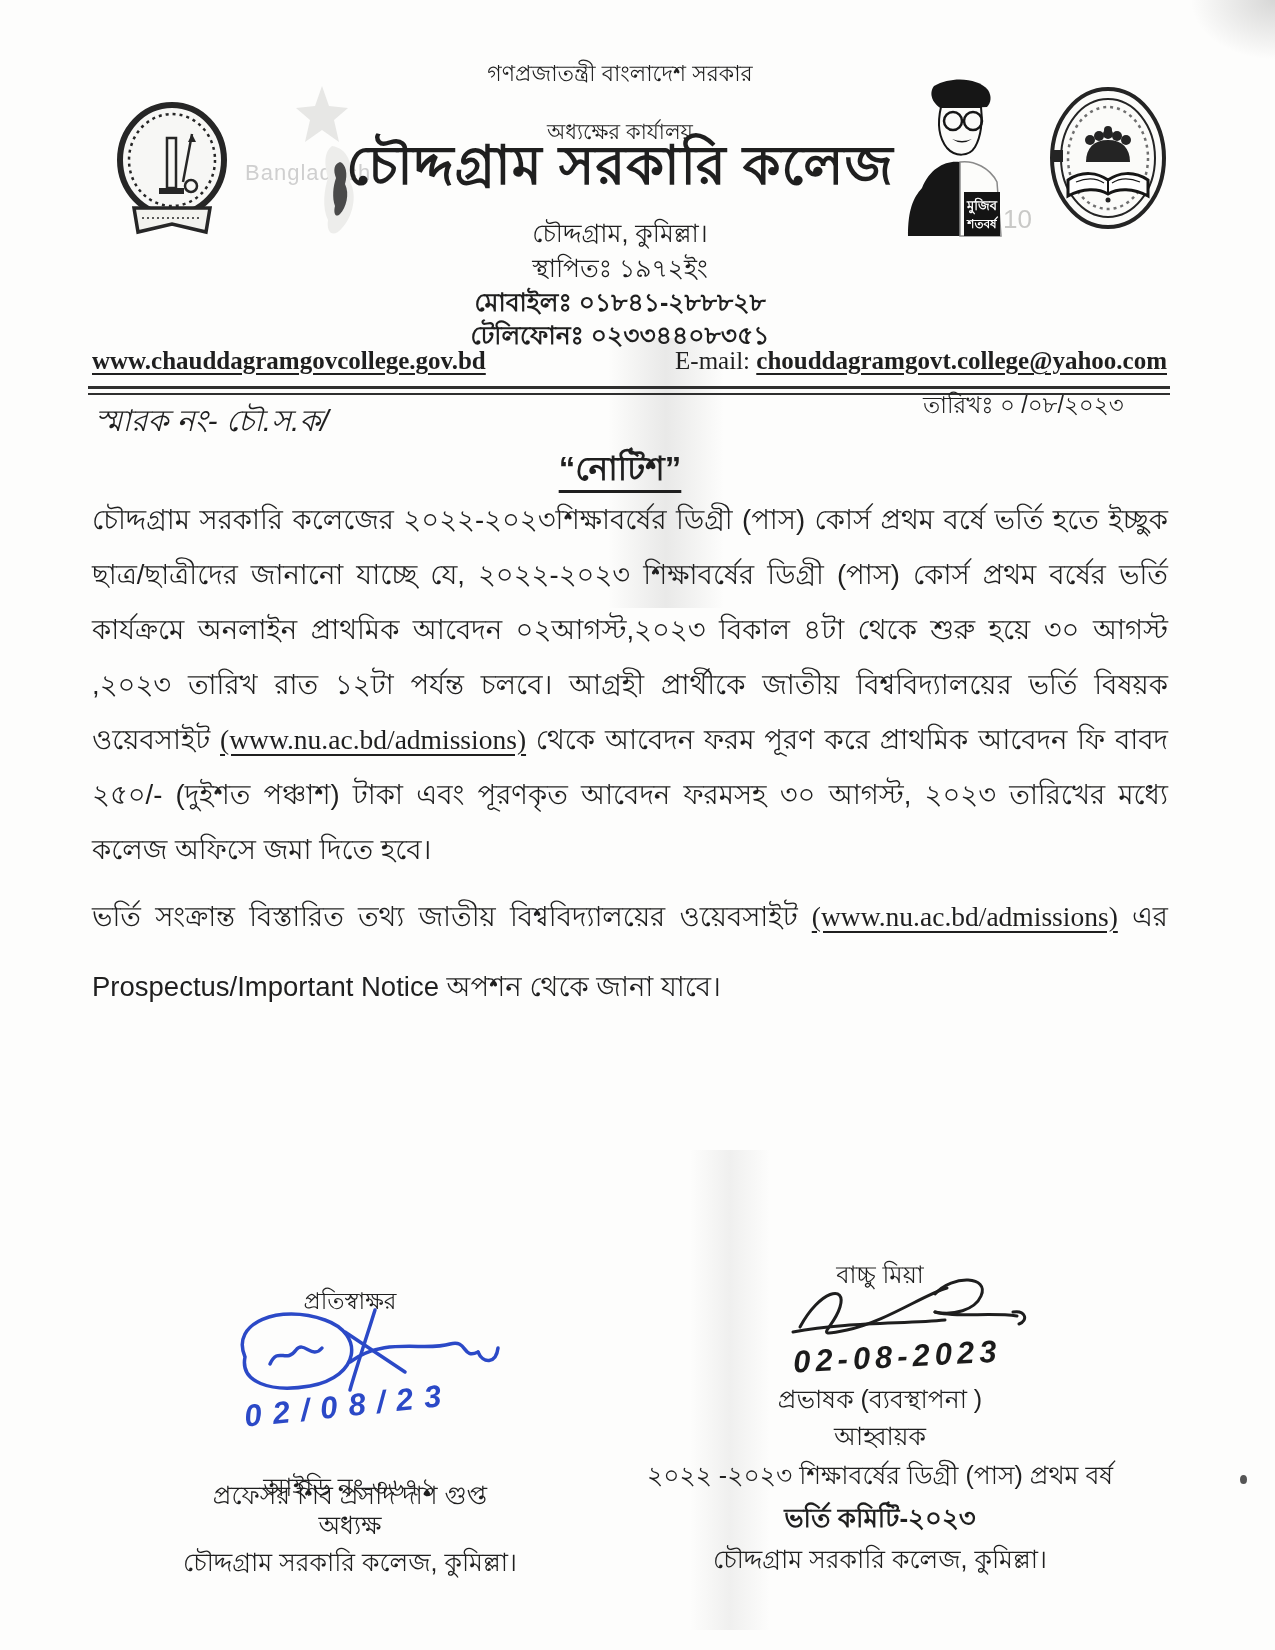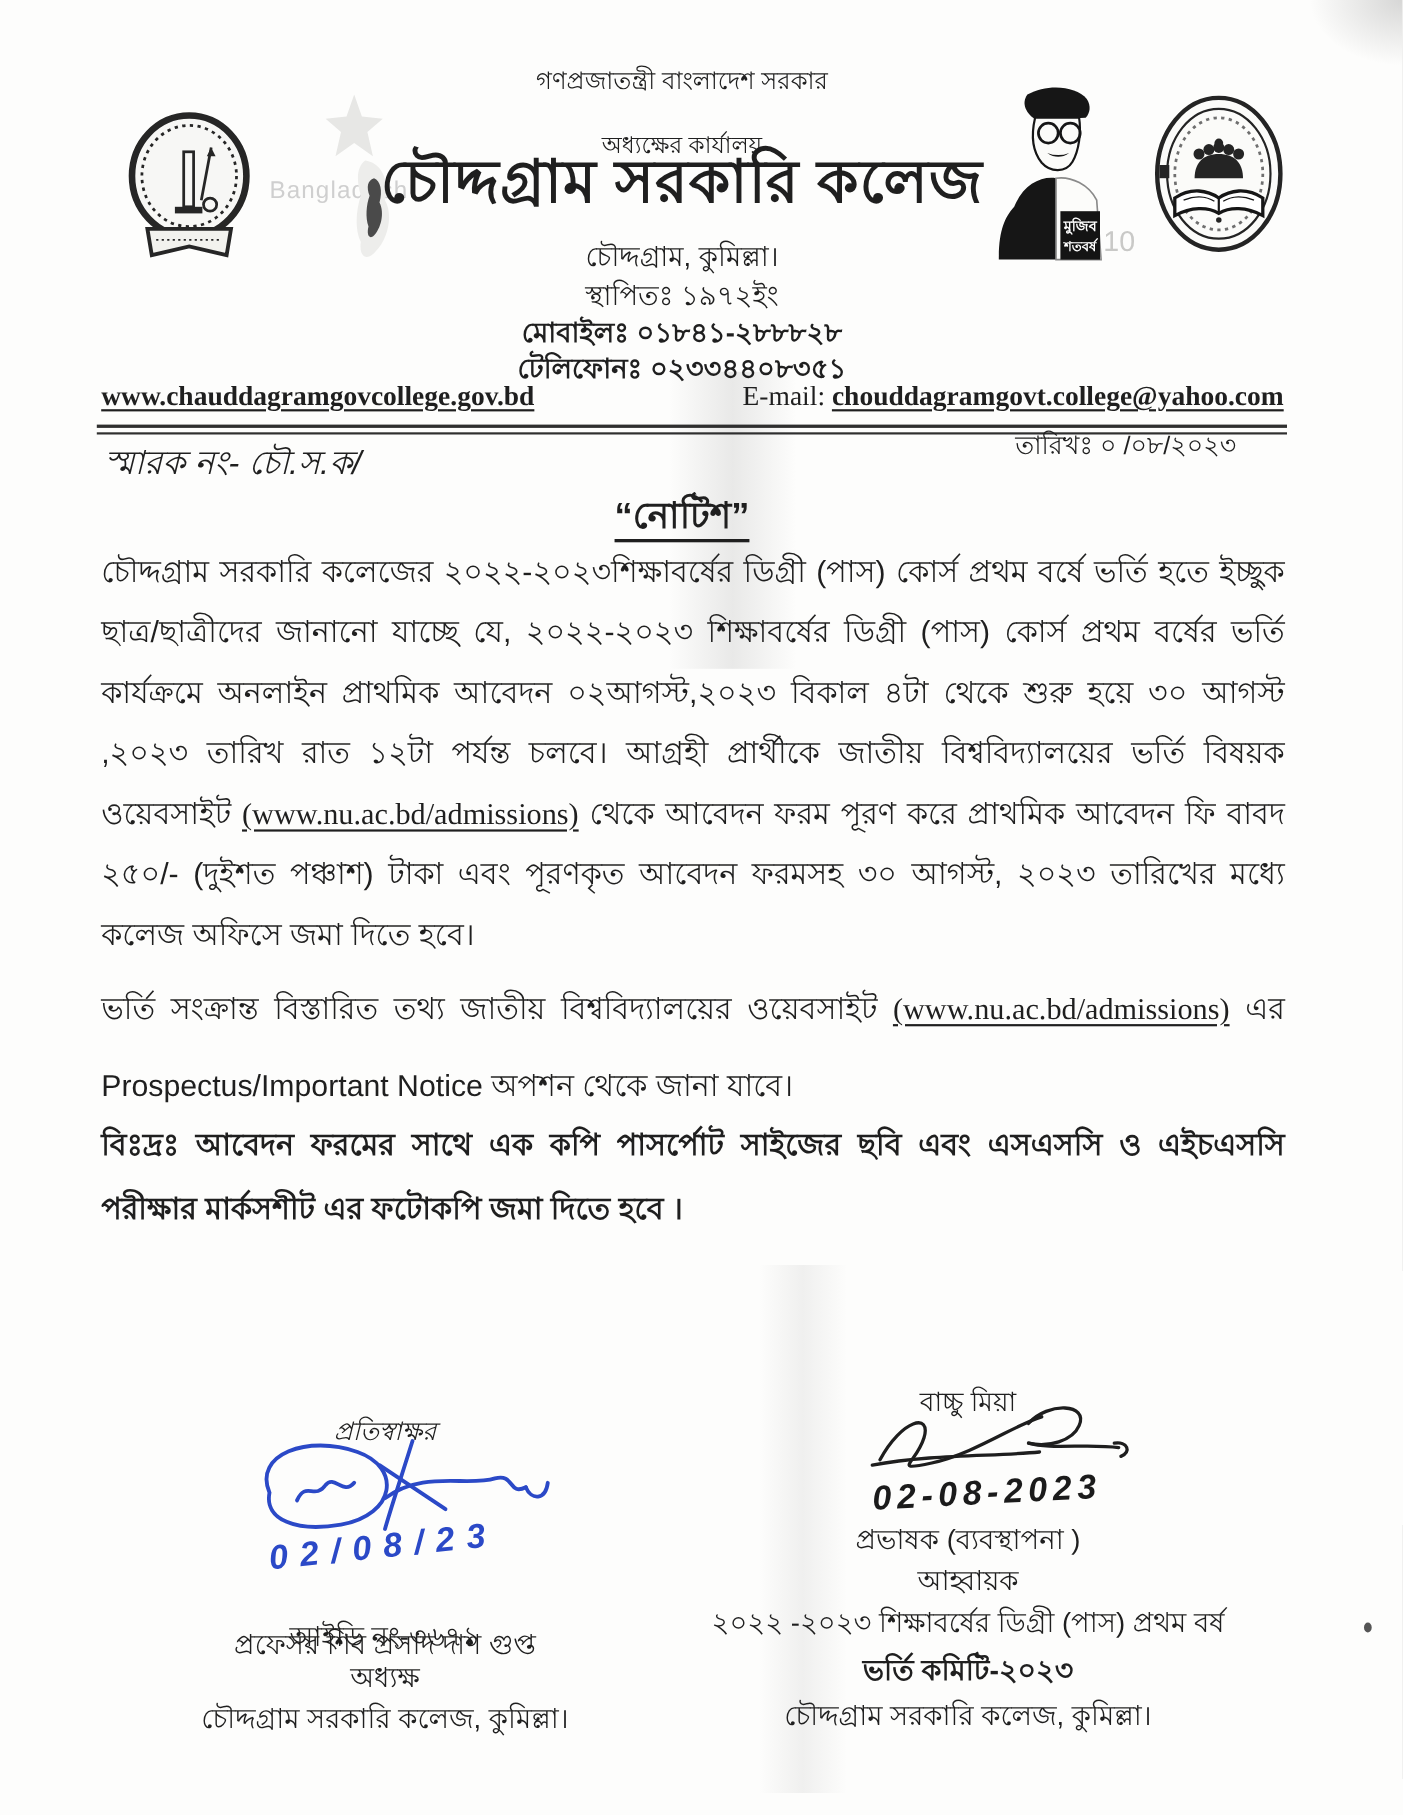--- a/index.html
+++ b/index.html
@@ -130,23 +130,22 @@
   <div class="abs date-line">তারিখঃ ০ /০৮/২০২৩</div>
 
   <div class="ctr notice-title">
     <span>“নোটিশ”</span>
   </div>
 
   <p class="para p1"><span>চৌদ্দগ্রাম সরকারি কলেজের ২০২২-২০২৩শিক্ষাবর্ষের ডিগ্রী (পাস) কোর্স প্রথম বর্ষে ভর্তি হতে ইচ্ছুক ছাত্র/ছাত্রীদের জানানো যাচ্ছে যে, ২০২২-২০২৩ শিক্ষাবর্ষের ডিগ্রী (পাস) কোর্স প্রথম বর্ষের ভর্তি কার্যক্রমে অনলাইন প্রাথমিক আবেদন ০২আগস্ট,২০২৩ বিকাল ৪টা থেকে শুরু হয়ে ৩০ আগস্ট ,২০২৩ তারিখ রাত ১২টা পর্যন্ত চলবে। আগ্রহী প্রার্থীকে জাতীয় বিশ্ববিদ্যালয়ের ভর্তি বিষয়ক ওয়েবসাইট </span><span class="url-inline">(www.nu.ac.bd/admissions)</span><span> থেকে আবেদন ফরম পূরণ করে প্রাথমিক আবেদন ফি বাবদ ২৫০/- (দুইশত পঞ্চাশ) টাকা এবং পূরণকৃত আবেদন ফরমসহ ৩০ আগস্ট,  ২০২৩ তারিখের মধ্যে কলেজ অফিসে জমা দিতে হবে।</span></p>
 
   <p class="para p2"><span>ভর্তি সংক্রান্ত বিস্তারিত তথ্য জাতীয় বিশ্ববিদ্যালয়ের ওয়েবসাইট </span><span class="url-inline">(www.nu.ac.bd/admissions)</span><span> এর Prospectus/Important Notice অপশন থেকে জানা যাবে।</span></p>
 
-  <p class="para note">বিঃদ্রঃ  আবেদন ফরমের সাথে এক কপি পাসর্পোট সাইজের ছবি এবং এসএসসি ও এইচএসসি পরীক্ষার মার্কসশীট এর ফটোকপি জমা দিতে হবে ।</p>
 
-  <div class="sig-text" style="top:1283px; left:130px; width:440px; font-size:23px;font-style:italic;">প্রতিস্বাক্ষর</div>
+  <div class="sig-text" style="top:1283px; left:130px; width:440px; font-size:23px;">প্রতিস্বাক্ষর</div>
   <svg class="abs" style="left:200px; top:1302px;" width="310" height="95" viewBox="0 0 310 95">
     <g stroke="#2b49c7" stroke-width="3.5" fill="none" stroke-linecap="round">
       <path d="M45 55 C30 20 80 2 125 18 C165 32 160 75 110 84 C70 91 40 80 45 55 Z"></path>
       <path d="M70 62 C78 44 86 62 96 48 C104 38 112 58 122 46"></path>
       <path d="M175 8 C165 40 155 70 150 88"></path>
       <path d="M150 60 C185 34 225 50 250 42 C268 37 262 58 278 50"></path>
       <path d="M278 50 C283 62 296 62 298 46"></path>
       <path d="M145 30 L205 70"></path>
     </g>
   </svg>

